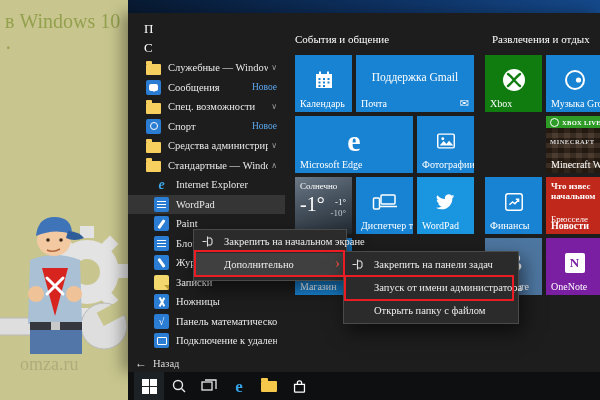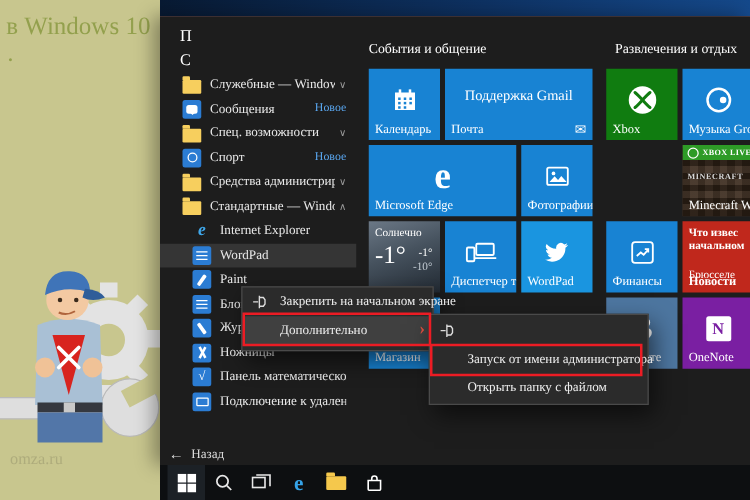--- a/index.html
+++ b/index.html
@@ -4,21 +4,21 @@
 <style>
   html,body{margin:0;padding:0;background:#000}
   .screen{position:relative;width:600px;height:400px;overflow:hidden;
     font-family:Liberation Serif, serif;background:#fca5a5;cursor:default}
   .abs{position:absolute}
 
   
   .wall{position:absolute;left:0;top:0;width:128px;height:400px;background:#c8c68e;overflow:hidden}
   .wall-title{position:absolute;left:5px;top:8px;font-size:20px;line-height:27px;color:#93a04d}
   .wall-title .l2{margin-left:-6px}
-  .watermark{position:absolute;left:8px;bottom:25px;font-size:13px;color:#aeac7c}
+  .watermark{position:absolute;left:20px;bottom:25px;font-size:18px;color:#aeac7c}
 
   
   .desktop-strip{position:absolute;left:128px;top:0;width:472px;height:13px;
     background:linear-gradient(90deg,#081a33,#0e3263 55%,#15498b)}
 
   
   .menu-panel{position:absolute;left:128px;top:13px;width:472px;height:359px;background:#1d1d1d;
     box-shadow:-6px 0 14px rgba(0,0,0,.35)}
 
   
@@ -223,20 +223,24 @@
           </span>
         <span class="app-lb">Блокнот</span>
       </div>
       <div class="app-row sub">
         <span class="ic ic-blue">
             <span class="g-pen"></span>
           </span>
         <span class="app-lb">Журнал</span>
       </div>
       <div class="app-row sub">
+        <span class="ic ic-sticky"></span>
+        <span class="app-lb">Записки</span>
+      </div>
+      <div class="app-row sub">
         <span class="ic ic-blue">
             <span class="g-sc"></span>
           </span>
         <span class="app-lb">Ножницы</span>
       </div>
       <div class="app-row sub">
         <span class="ic ic-blue">
             <span class="g-sqrt">√</span>
           </span>
         <span class="app-lb">Панель математического ввода</span>
@@ -393,20 +397,21 @@
       <span>Дополнительно</span>
       <span class="cm-arrow">›</span>
     </div>
   </div>
 
   <div class="cmenu" style="left:343px;top:251px;width:174px;height:71px">
     <div class="cm-item" style="margin-top:1px">
       <svg class="cm-pin" width="13" height="13" viewBox="0 0 13 13">
         <path d="M1.5 6.5h4M6.5 1.5v10M6.5 3h3.2l1.3 1.8v3.4l-1.3 1.8H6.5z" fill="none" stroke="#ddd" stroke-width="1.1"></path>
       </svg>
+      <span>Закрепить на панели задач</span>
     </div>
     <div class="cm-item">
       <span>Запуск от имени администратора</span>
     </div>
     <div class="cm-item">
       <span>Открыть папку с файлом</span>
     </div>
   </div>
 
   <div class="red-box" style="left:194px;top:250px;width:147px;height:23px"></div>

